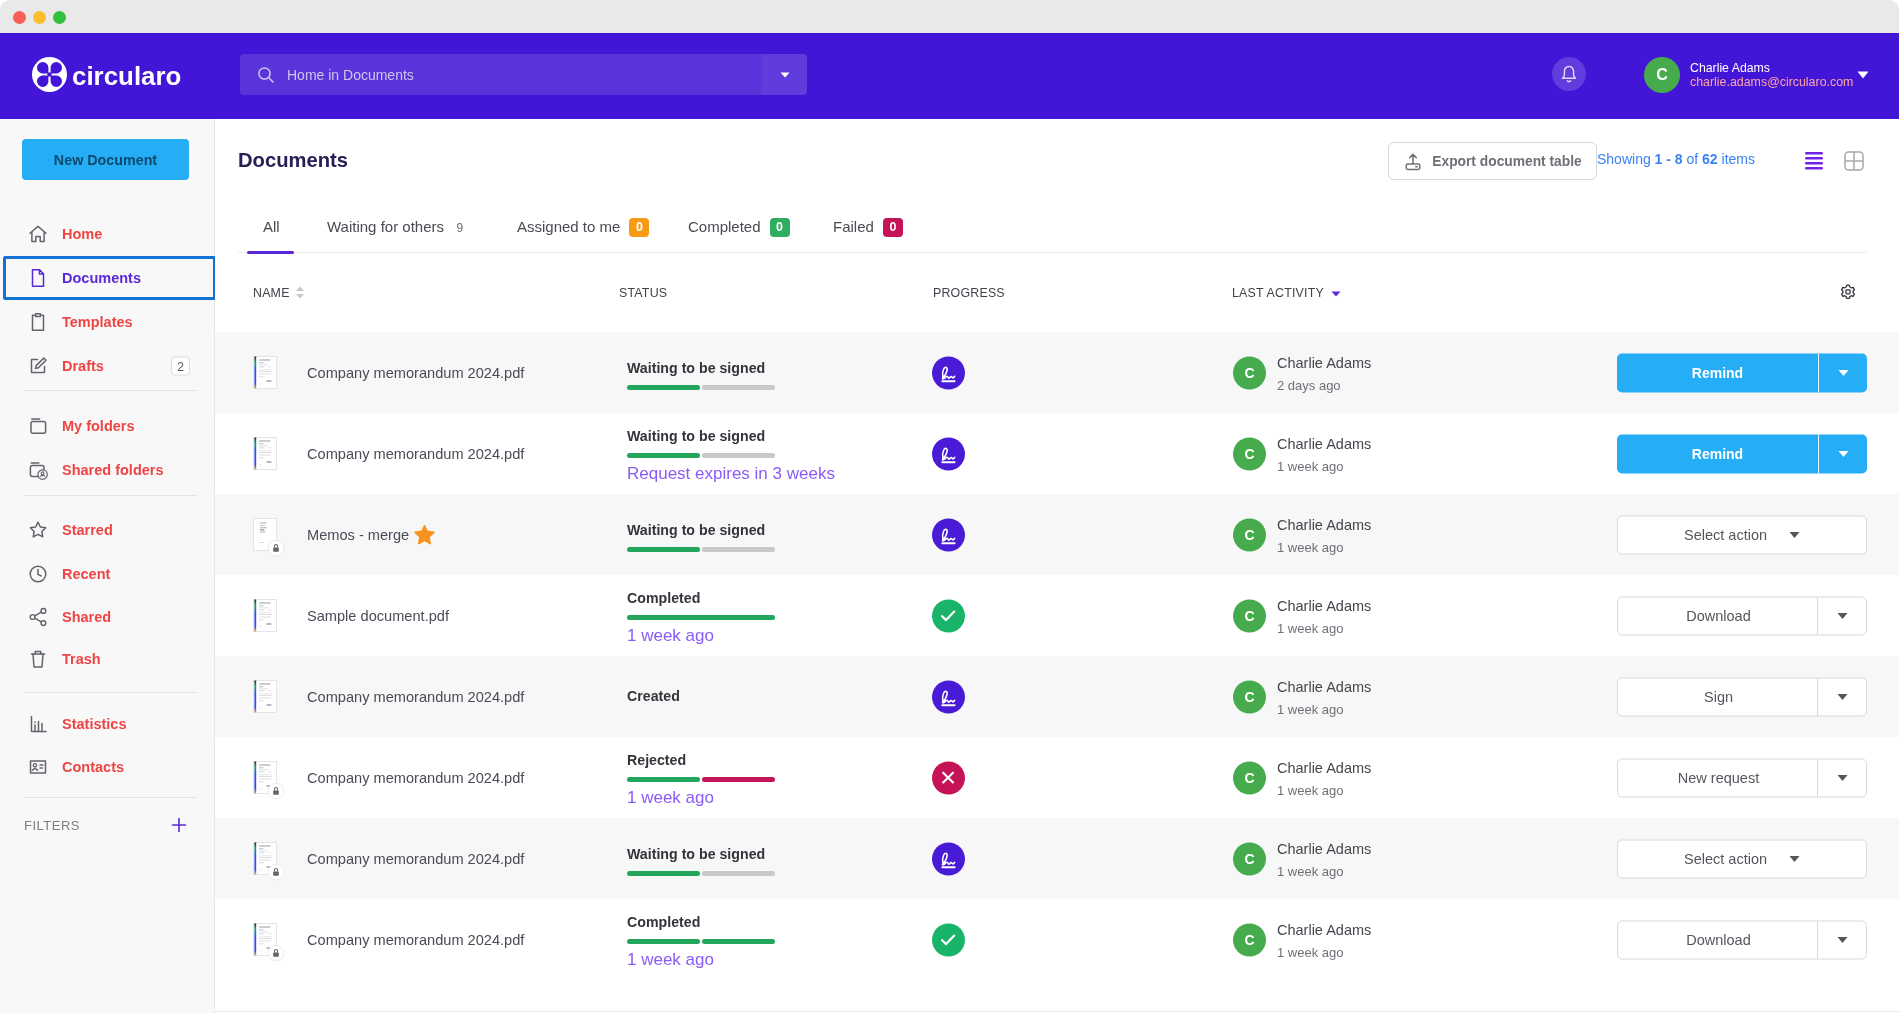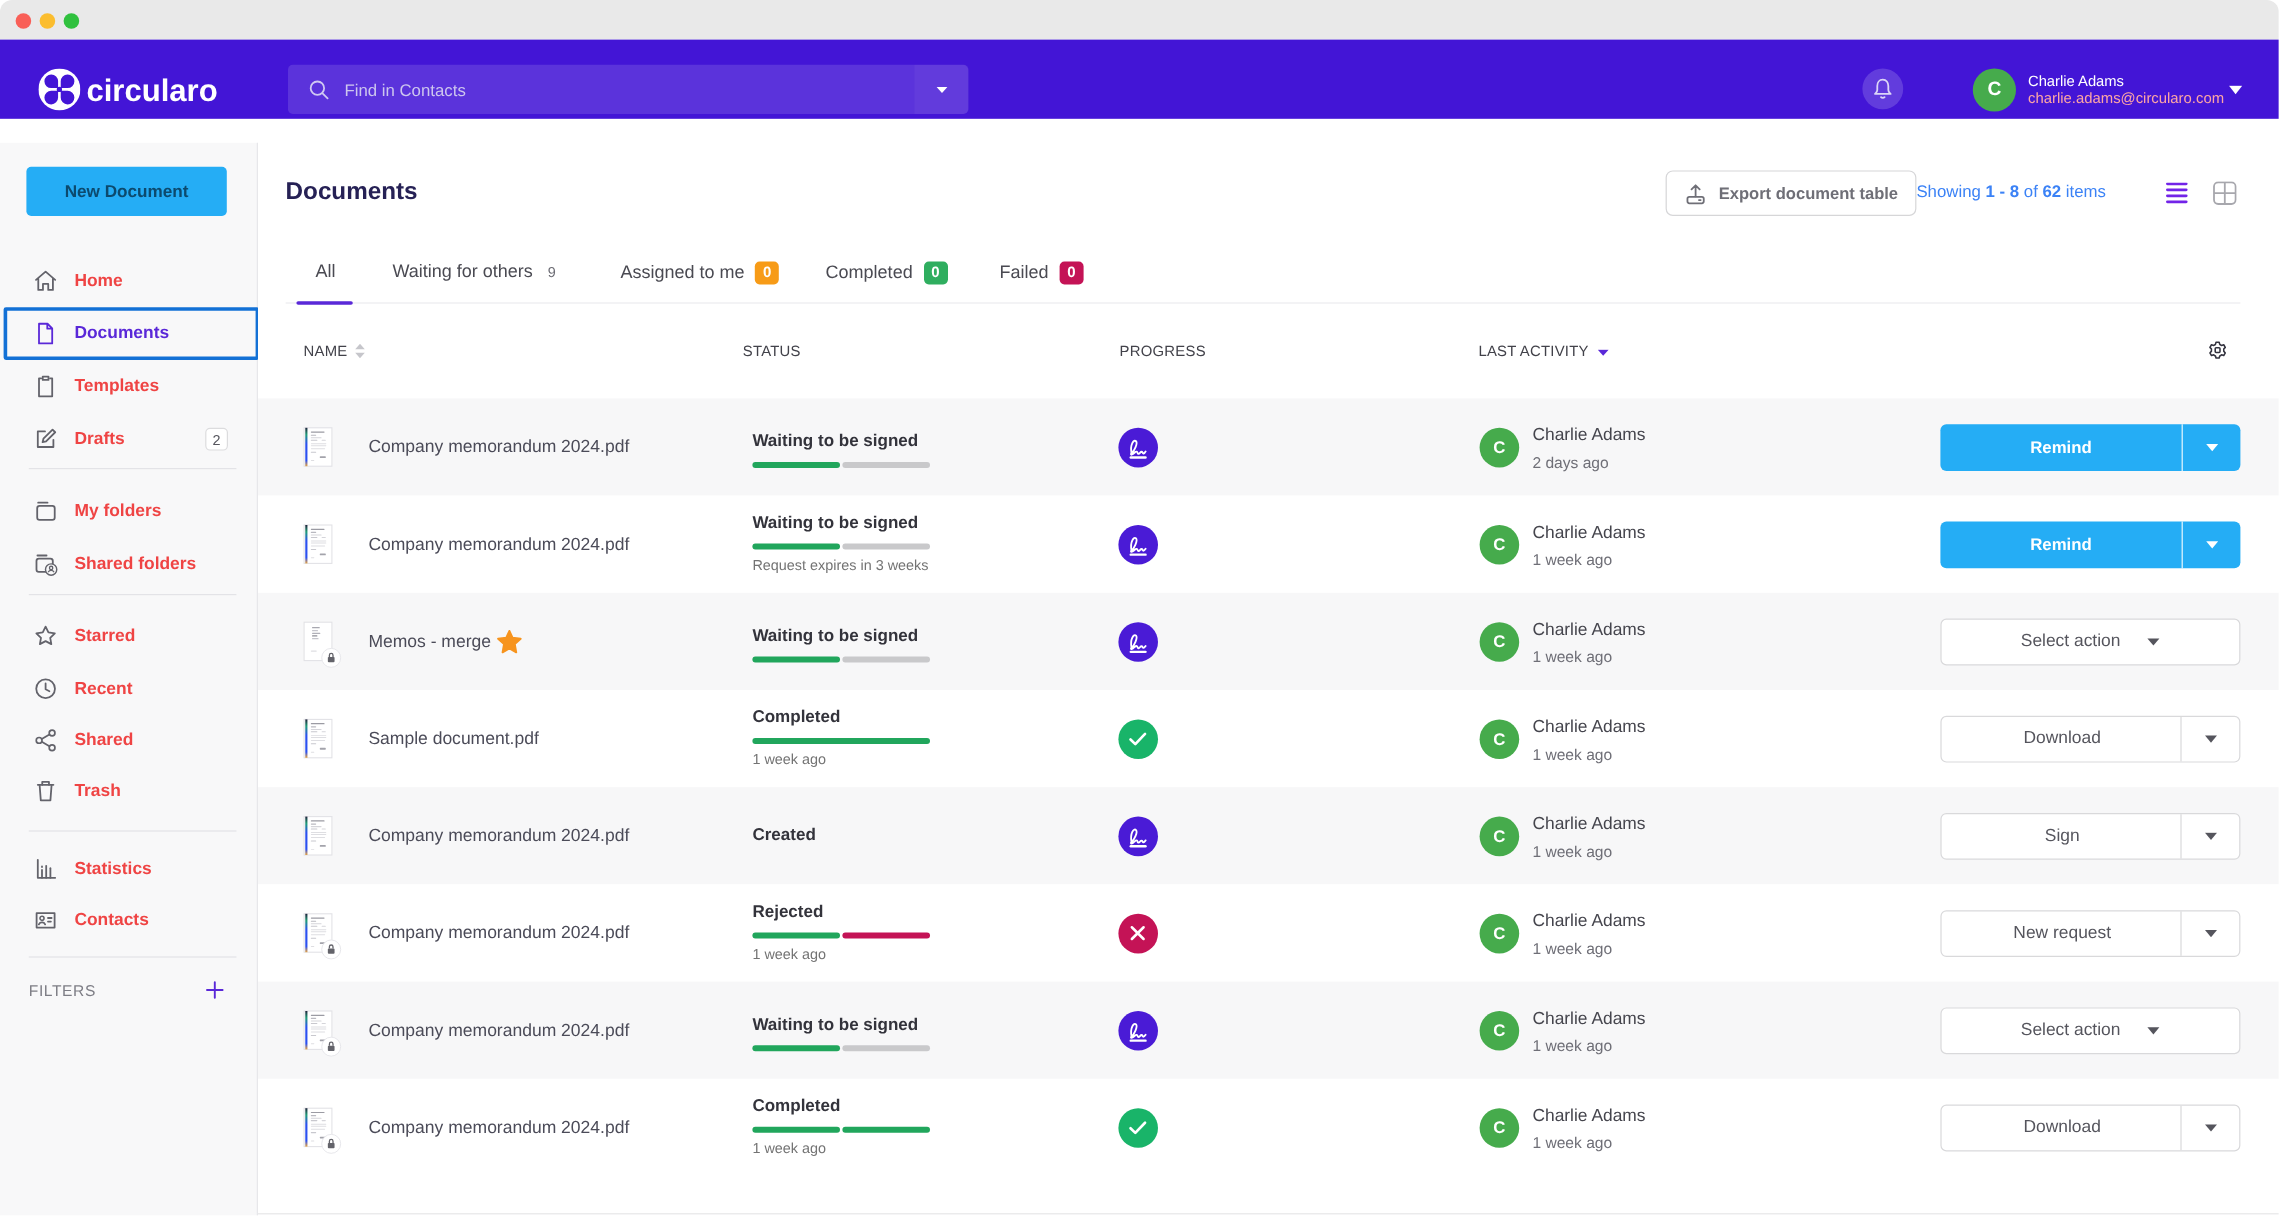--- a/index.html
+++ b/index.html
@@ -1,20 +1,20 @@
 <!DOCTYPE html>
 <html><head><meta charset="utf-8"><style>
 * { margin:0; padding:0; box-sizing:border-box; }
 svg { display:block; }
 html,body { width:1899px; height:1013px; overflow:hidden; }
 body { font-family:"Liberation Sans", sans-serif; background:#fff; position:relative; }
 .abs { position:absolute; }
 .titlebar { left:0; top:0; width:1899px; height:33px; background:#e9e9e9; border-radius:10px 10px 0 0; }
 .dot { position:absolute; top:10.5px; width:13px; height:13px; border-radius:50%; }
-.header { left:0; top:33px; width:1899px; height:66px; background:#4315d6; }
+.header { left:0; top:33px; width:1899px; height:86px; background:#4315d6; }
 .logoword { color:#fff; font-size:25.9px; font-weight:bold; letter-spacing:0px; }
 .search { position:absolute; left:240px; top:21px; width:567px; height:41px; background:rgba(255,255,255,0.13); border-radius:4px; }
 .search .sec { position:absolute; right:0; top:0; width:45px; height:41px; background:rgba(255,255,255,0.045); border-radius:0 5px 5px 0; }
 .ph { position:absolute; left:47px; top:13px; font-size:14px; color:#cdc6ee; }
 .bellc { position:absolute; left:1552px; top:23.5px; width:34px; height:34px; border-radius:50%; background:rgba(255,255,255,0.17); display:flex; align-items:center; justify-content:center; }
 .avatar { border-radius:50%; background:#46ab4c; color:#fff; display:flex; align-items:center; justify-content:center; font-weight:bold; }
 .sidebar { left:0; top:119px; width:215px; height:894px; background:#f8f8f9; border-right:1px solid #e7e7ea; }
 .newdoc { position:absolute; left:22px; top:20px; width:167px; height:41px; background:#25adf5; border-radius:4px; color:#0c4a6e; font-size:14.3px; font-weight:bold; display:flex; align-items:center; justify-content:center; }
 .mi { position:absolute; left:0; width:215px; height:40px; }
 .mi .ic { position:absolute; left:27px; top:50%; transform:translateY(-50%); width:22px; height:22px; }
@@ -29,21 +29,21 @@
 .badge { display:inline-block; min-width:20px; height:19px; border-radius:4px; color:#fff; font-size:12.5px; font-weight:bold; text-align:center; line-height:19px; vertical-align:1px; margin-left:9px; padding:0 2px; }
 .tabline { position:absolute; left:23px; top:133px; width:1629px; height:1px; background:#ececef; }
 .tabunder { position:absolute; left:32px; top:131.5px; width:47px; height:3px; background:#5a28d8; border-radius:2px; }
 .th { position:absolute; top:167px; font-size:12.4px; color:#42424a; letter-spacing:0.2px; }
 .row { position:absolute; left:0; width:1684px; height:81px; }
 .row .name { position:absolute; left:92px; top:50%; transform:translateY(-50%); font-size:14.6px; color:#4b4b58; }
 .thumb { position:absolute; left:37px; top:50%; transform:translateY(-50%); width:30px; height:36px; }
 .status { position:absolute; left:412px; font-size:14.2px; font-weight:bold; color:#33333b; }
 .bar { position:absolute; left:412px; width:148px; height:5px; }
 .bar span { position:absolute; top:0; height:5px; border-radius:2.5px; }
-.sub { position:absolute; left:412px; font-size:12px; color:#737373; }
+.sub { position:absolute; left:412px; font-size:17px; color:#8b5cf6; }
 .pcircle { position:absolute; left:717px; top:50%; transform:translateY(-50%); width:33px; height:33px; border-radius:50%; }
 .act-av { position:absolute; left:1018px; top:50%; transform:translateY(-50%); width:33px; height:33px; font-size:14px; }
 .act-name { position:absolute; left:1062px; top:50%; transform:translate(0,-18px); font-size:14.5px; color:#45454d; }
 .act-time { position:absolute; left:1062px; top:50%; transform:translate(0,5px); font-size:13px; color:#6f6f77; }
 .btn { position:absolute; left:1402px; top:50%; transform:translateY(-50%); width:250px; height:39px; border-radius:5px; font-size:14px; font-weight:bold; }
 .btn.blue { background:#25adf5; color:#fff; }
 .btn.white { background:#fff; border:1px solid #d9d9db; color:#55555d; font-size:14.5px; font-weight:normal; }
 .btn .main { position:absolute; left:0; top:0; width:201px; height:100%; display:flex; align-items:center; justify-content:center; }
 .btn .dd { position:absolute; right:0; top:0; width:49px; height:100%; display:flex; align-items:center; justify-content:center; }
 .btn.blue .dd { border-left:1.5px solid rgba(255,255,255,0.9); }
@@ -70,21 +70,21 @@
       </svg>
     </div>
 <div class="abs logoword" style="left:72px;top:29px">circularo</div>
 <div class="search">
 <div style="position:absolute;left:17px;top:12px">
         <svg width="18" height="18" viewBox="0 0 18 18" style="">
           <circle cx="7.5" cy="7.5" r="5.6" fill="none" stroke="#cfc8f2" stroke-width="1.5"></circle>
           <line x1="11.8" y1="11.8" x2="16" y2="16" stroke="#cfc8f2" stroke-width="1.5" stroke-linecap="round"></line>
         </svg>
       </div>
-<div class="ph">Find in Contacts</div>
+<div class="ph">Home in Documents</div>
 <div class="sec"></div>
       <div style="position:absolute;right:17.5px;top:17.5px">
         <svg width="10" height="6" viewBox="0 0 10 6" style="">
           <path d="M0.5 0.5 L5.0 5.5 L9.5 0.5 Z" fill="#fff"></path>
         </svg>
       </div>
 </div>
 <div class="bellc">
       <svg width="22" height="22" viewBox="0 0 22 22" style="">
         <path d="M11 3.4 C8.1 3.4 6.4 5.7 6.4 8.7 L6.4 12.1 C6.4 13.3 5.7 14.2 4.9 14.9 L4.5 15.3 L17.5 15.3 L17.1 14.9 C16.3 14.2 15.6 13.3 15.6 12.1 L15.6 8.7 C15.6 5.7 13.9 3.4 11 3.4 Z" fill="none" stroke="#dcd6f7" stroke-width="1.5" stroke-linejoin="round"></path>

